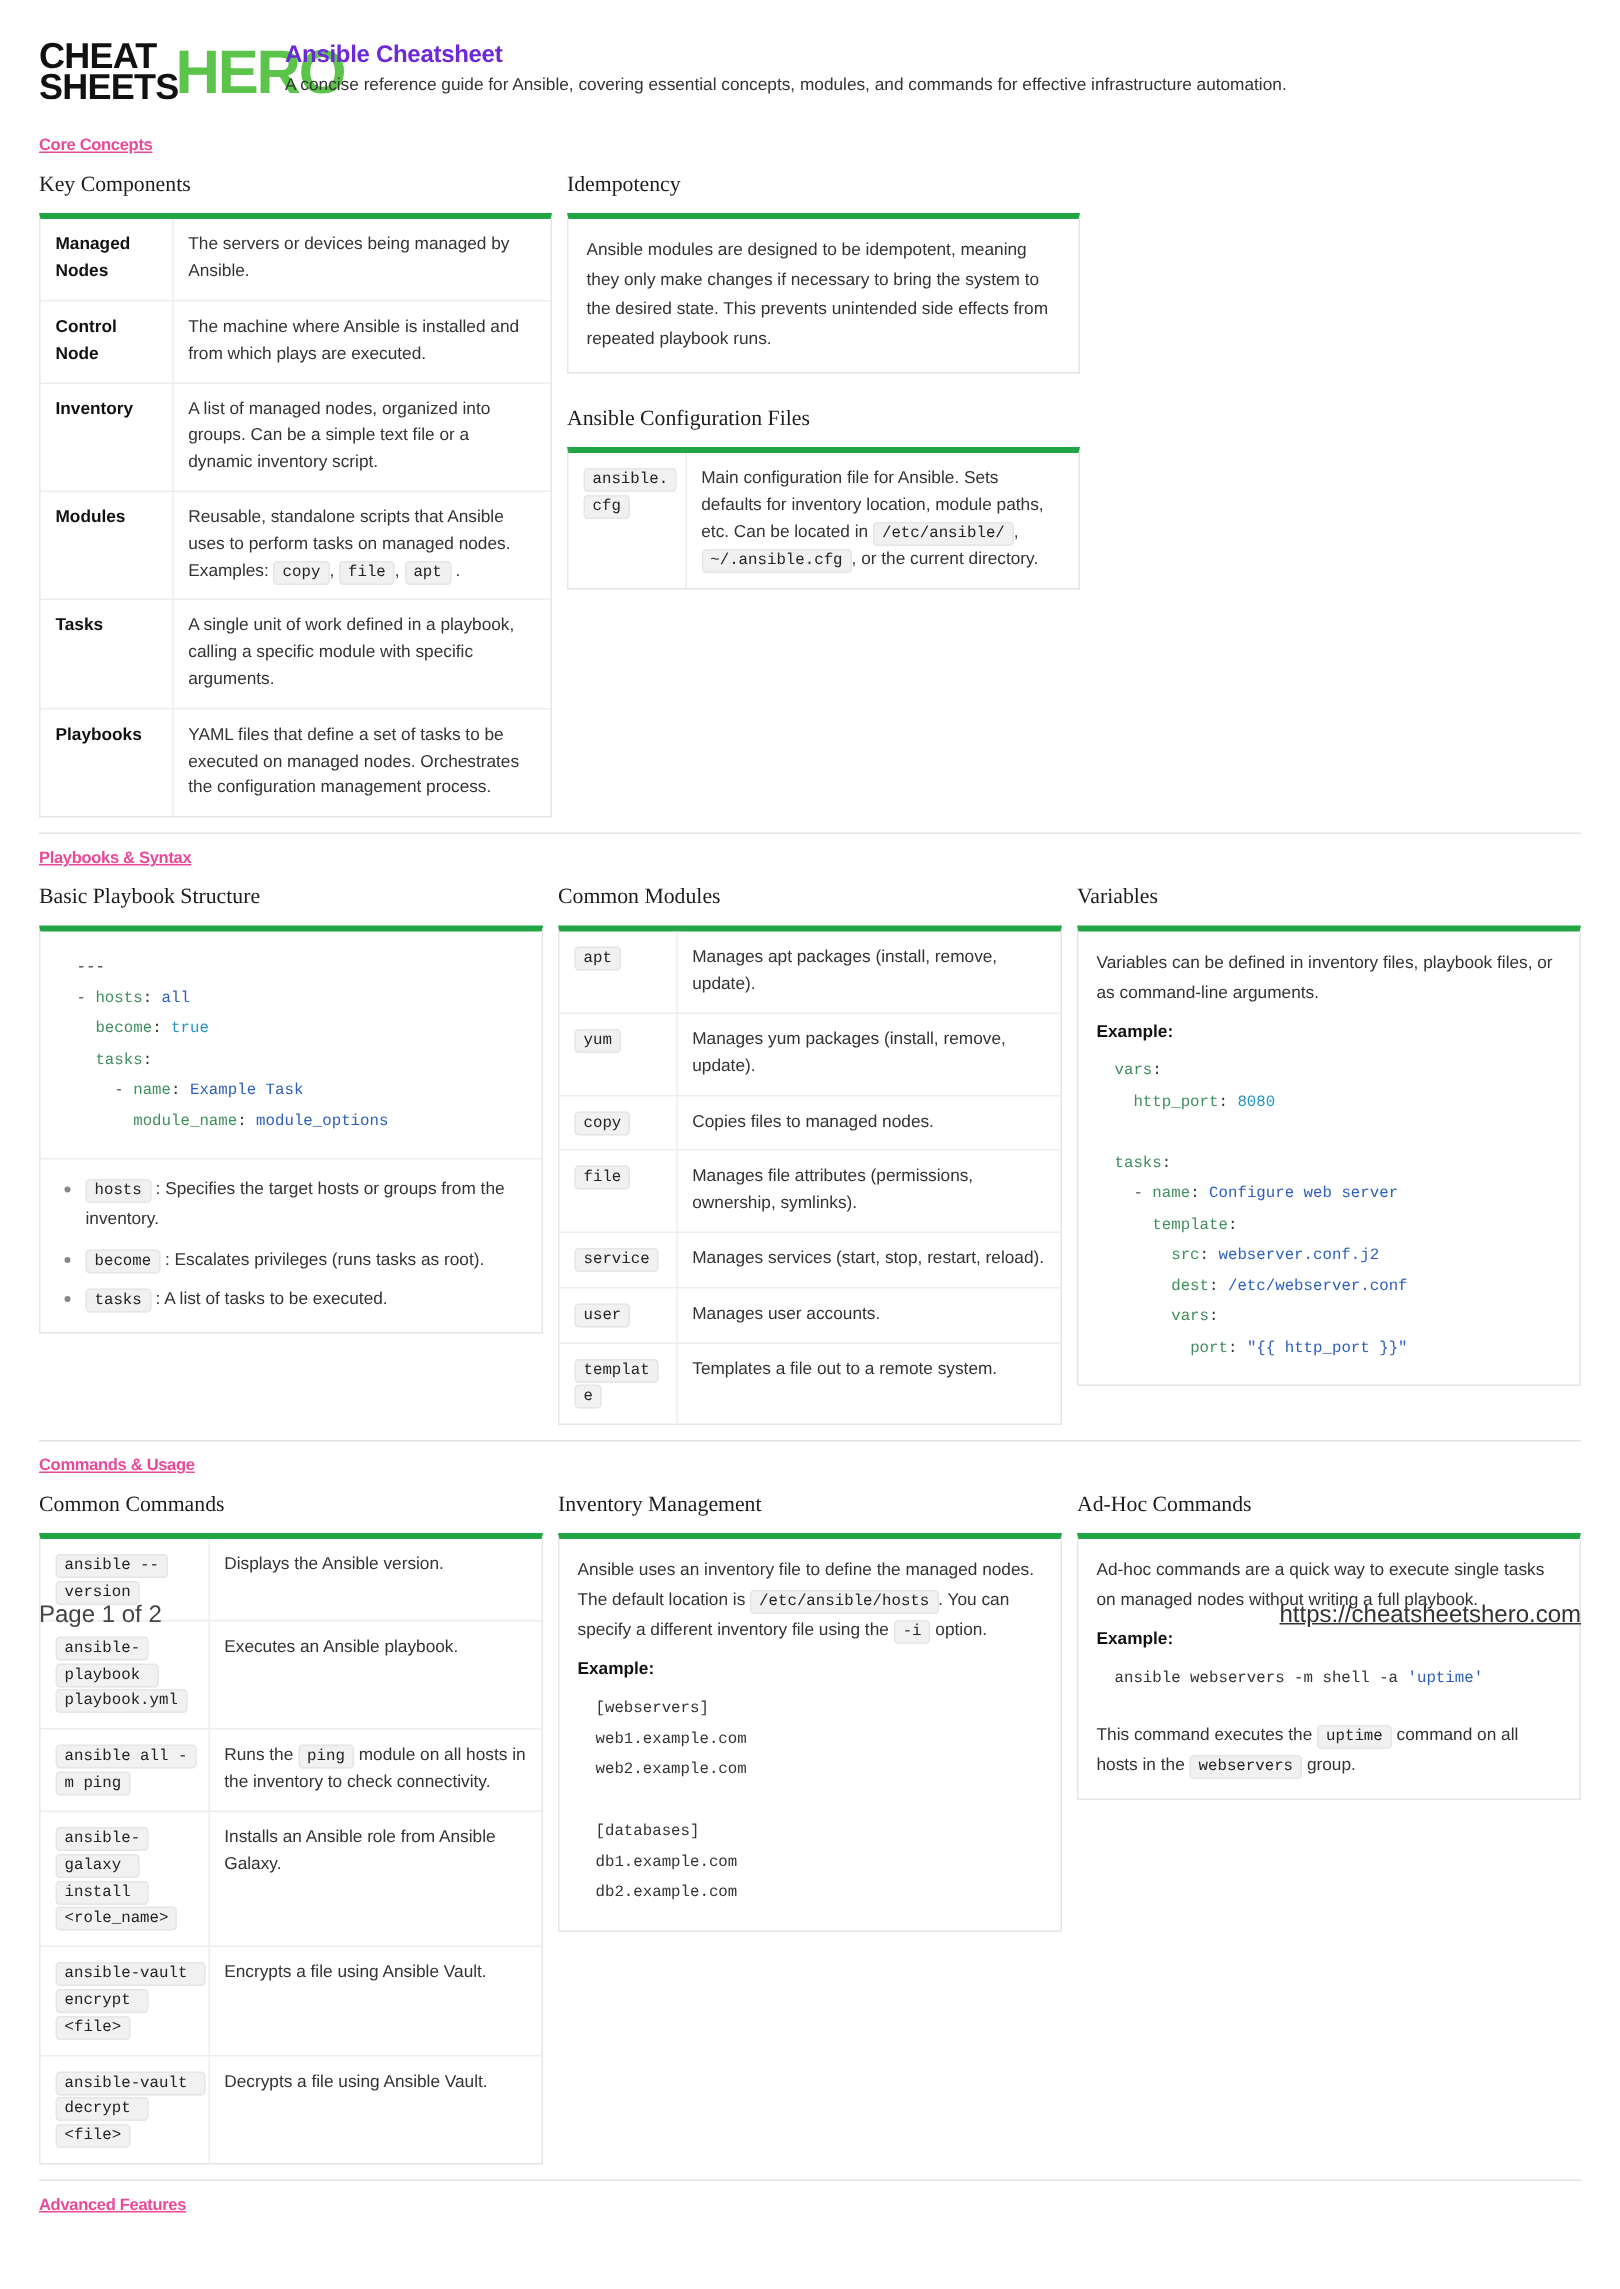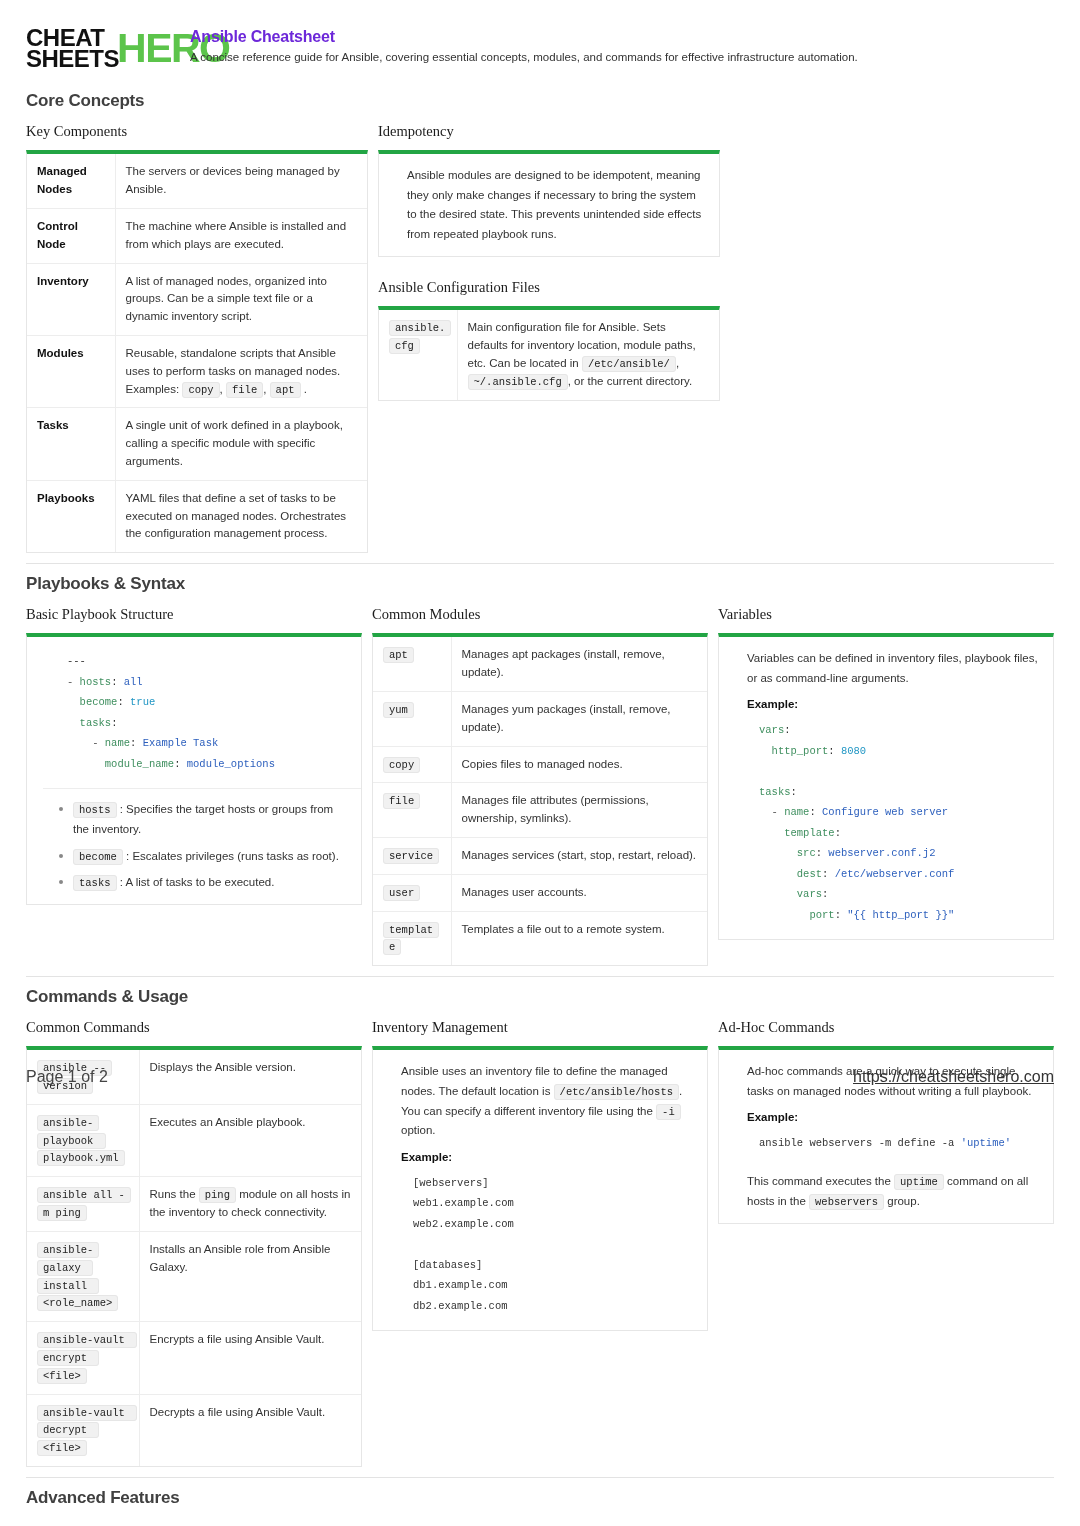--- a/index.html
+++ b/index.html
@@ -22,38 +22,38 @@
     font-weight:bold; font-size:41px; color:#5cc44b; letter-spacing:-1.5px;
     line-height:0.8; margin-left:-2px; font-family:"Liberation Sans", sans-serif;
   }
   .logo-left { display:flex; flex-direction:column; }
   .head-text { padding-top:2px; }
   .head-title { font-size:16px; font-weight:bold; color:#6d28d9; margin:0 0 5px 0; letter-spacing:-0.2px; }
   .head-sub { font-size:11.5px; color:#333; margin:0; }
 
   
   .section-title {
-    font-size:17px; font-weight:bold; color:#404040;
-    margin:0 0 12px 0; letter-spacing:-0.2px;
+    font-size:11px; font-weight:bold; color:#ec4899;
+    margin:0 0 12px 0; letter-spacing:-0.2px;text-decoration:underline;
   }
   .section-rule { border:0; border-top:1px solid #e3e3e3; margin:10px 0 10px 0; }
 
   .card-title { font-size:14.5px; color:#1c1c1c; margin:0 0 10px 0; font-weight:normal;font-family:Liberation Serif, serif; }
 
   
   .cols { display:flex; gap:10px; align-items:flex-start; }
   .col { flex:1 1 0; min-width:0; }
 
   
   .box {
     border:1px solid #e6e6e6;
     border-top:4px solid #22a544;
     background:#fff;
   }
-  .box.pad { padding:12px 12px 12px 28px; }
+  .box.pad { padding:12px 12px 12px 12px; }
 
   
   table.t { width:100%; border-collapse:collapse; }
   table.t td { padding:9px 10px; vertical-align:top; font-size:11.5px; line-height:1.55; color:#333; }
   table.t tr + tr td { border-top:1px solid #ededed; }
   table.t td.k { width:88px; font-weight:bold; color:#111; border-right:1px solid #ededed; }
   table.t td.kc { width:78px; border-right:1px solid #ededed; }
 
   
   code, .code {
@@ -341,21 +341,21 @@
       </div>
     </div>
 
     <div class="col">
       <h3 class="card-title">Ad-Hoc Commands</h3>
       <div class="box pad">
         <div class="txt">
             <p>Ad-hoc commands are a quick way to execute single tasks on managed nodes without writing a full playbook.</p>
           </div>
         <div class="ex-label">Example:</div>
-        <pre class="blk" id="ah-code"><span class="y-plain">ansible webservers -m define -a </span><span class="y-str">'uptime'</span></pre>
+        <pre class="blk" id="ah-code"><span class="y-plain">ansible webservers -m shell -a </span><span class="y-str">'uptime'</span></pre>
         <div class="txt" style="margin-top:16px">
           <p>
             <span>This command executes the</span>
             <code class="code">uptime</code>
             <span>command on all hosts in the</span>
             <code class="code">webservers</code>
             <span>group.</span>
           </p>
         </div>
       </div>

